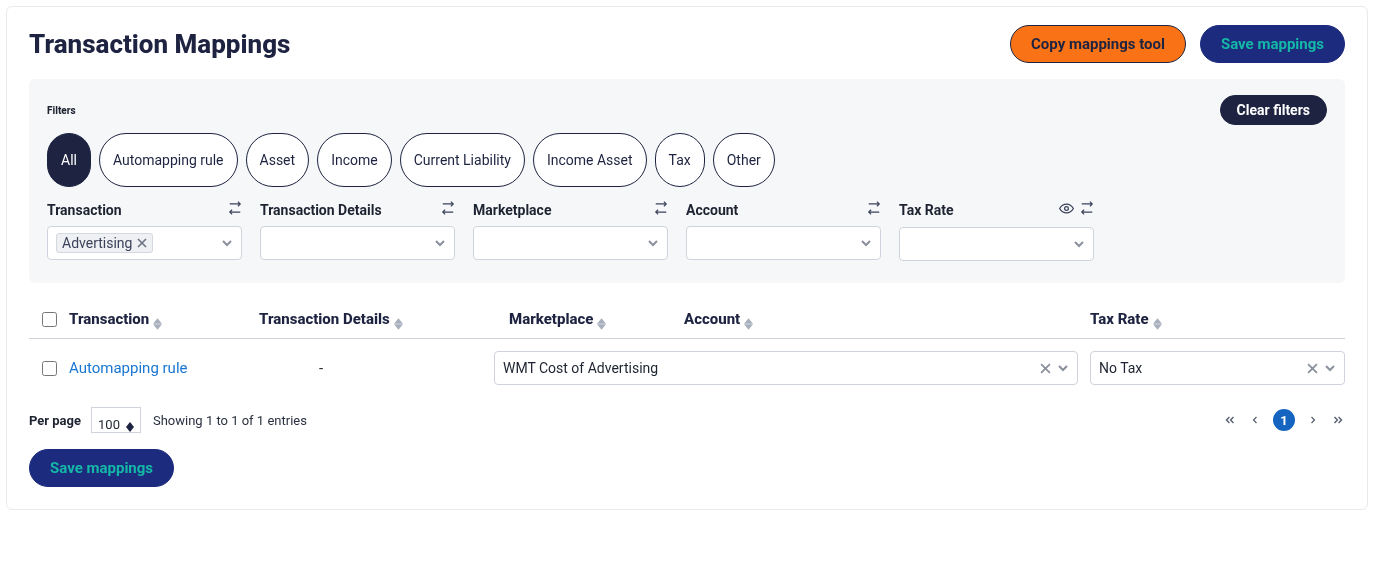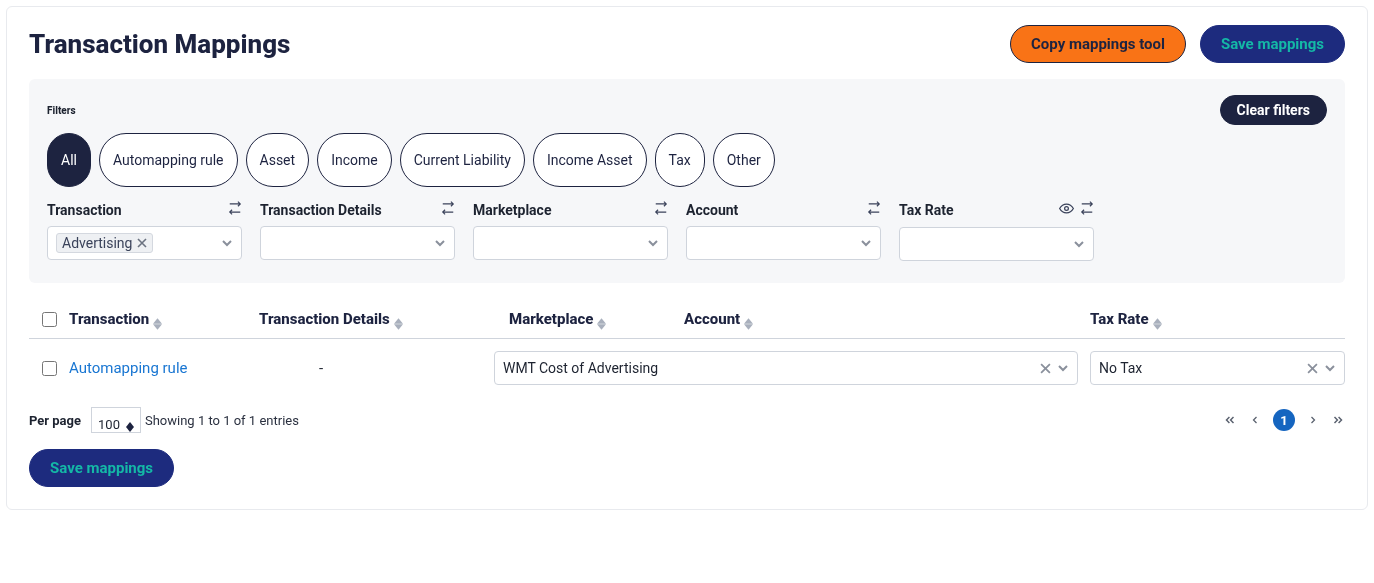--- a/index.html
+++ b/index.html
@@ -47,21 +47,21 @@
 .trow { display:flex; align-items:center; padding:12px 0; font-size:15px; }
 .link { color:#1976d2; cursor:pointer; }
 .info-dot { display:inline-flex; width:15px; height:15px; border-radius:50%; background:#6b7280; margin-left:4px; vertical-align:-2px; color:#fff; align-items:center; justify-content:center; font-size:10px; font-weight:700; }
 .select-field { border:1px solid #cfd4dc; border-radius:4px; height:34px; display:flex; align-items:center; padding:0 8px; font-size:14px; }
 .sfield-right { margin-left:auto; display:flex; align-items:center; gap:6px; color:#8a909c; }
 .sfield-right svg { cursor:pointer; }
 
 .footer { display:flex; align-items:center; margin-top:10px; }
 .perpage-lbl { font-weight:700; font-size:13px; margin-right:10px; }
 .perpage-sel { border:1px solid #cfd4dc; border-radius:0; height:26px; display:flex; align-items:flex-end; padding:0 6px; font-size:13px; gap:6px; }
-.count-text { font-size:13px; color:#2b3140; margin-left:4px; }
+.count-text { font-size:13px; color:#2b3140; margin-left:12px; }
 .pager { margin-left:auto; display:flex; align-items:center; gap:12px; color:#59606e; }
 .pager .page-cur { width:22px; height:22px; border-radius:50%; background:#1565c0; color:#fff; display:flex; align-items:center; justify-content:center; font-size:13px; font-weight:700; }
 .pager svg { cursor:pointer; }
 
 input[type=checkbox]{ width:15px; height:15px; cursor:pointer; }
 .bottom-btn { margin-top:16px; }
 </style>
 </head>
 <body>
 <div class="card">

